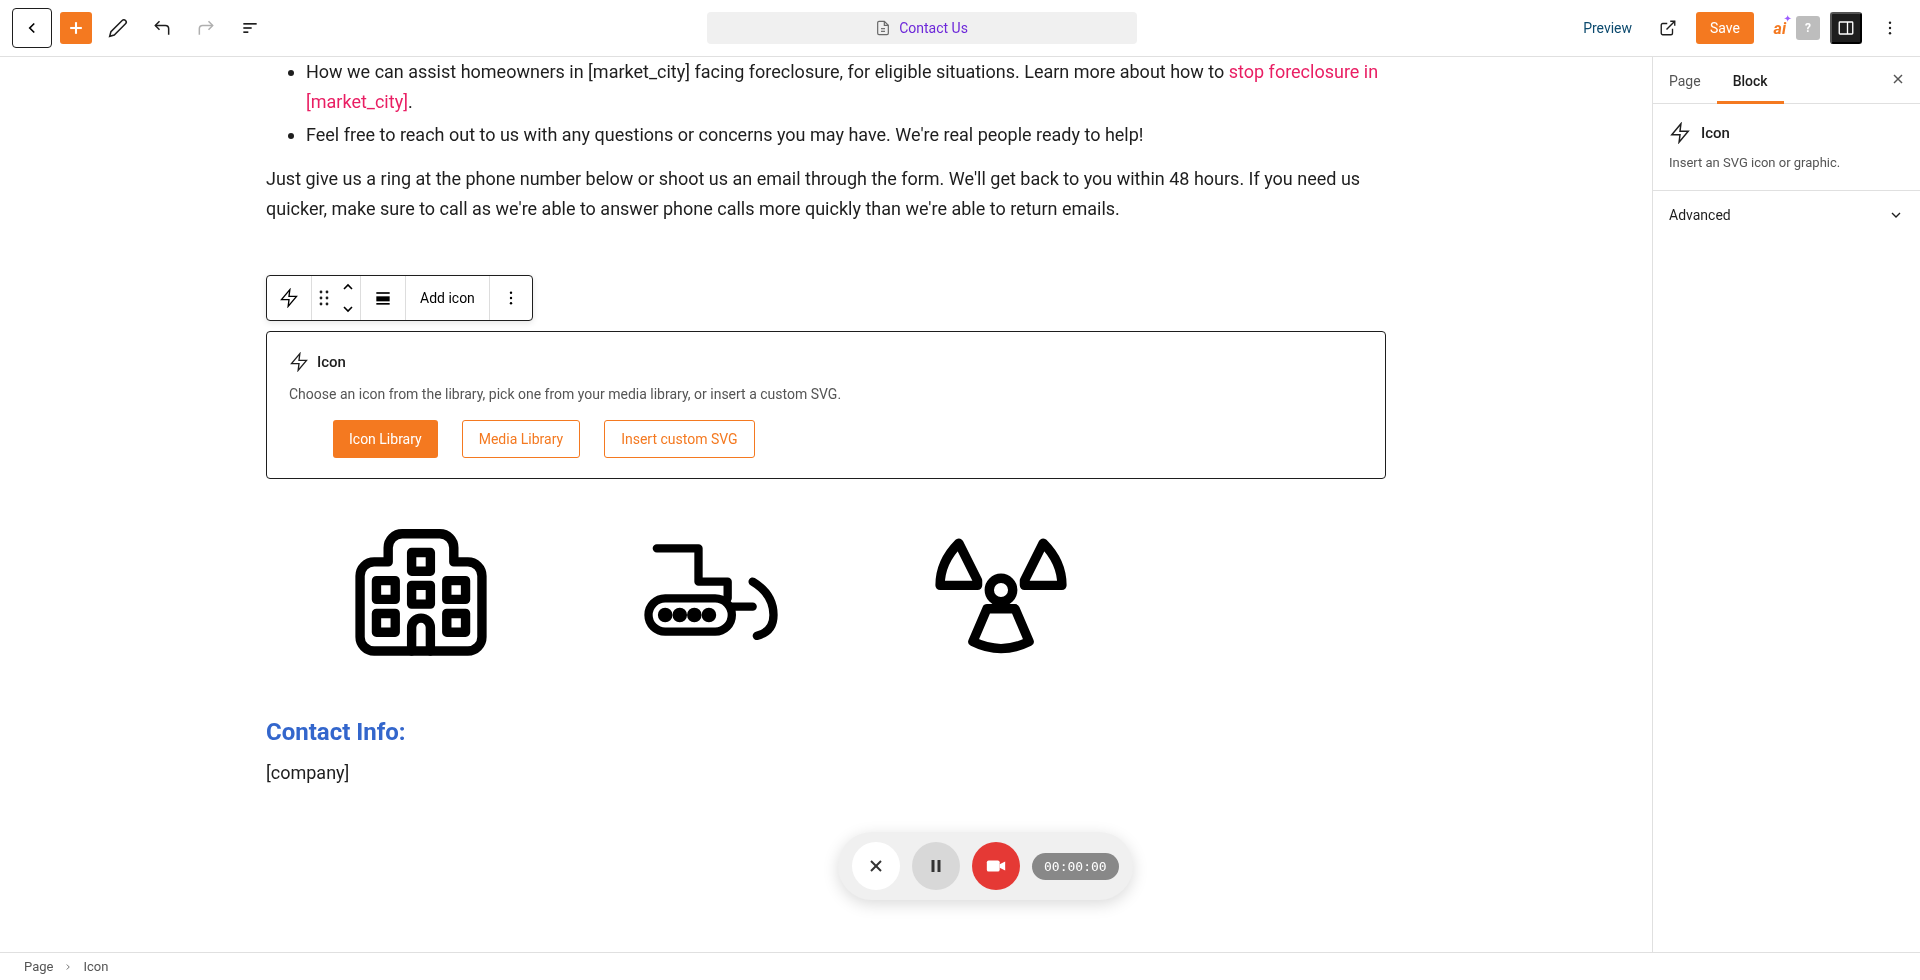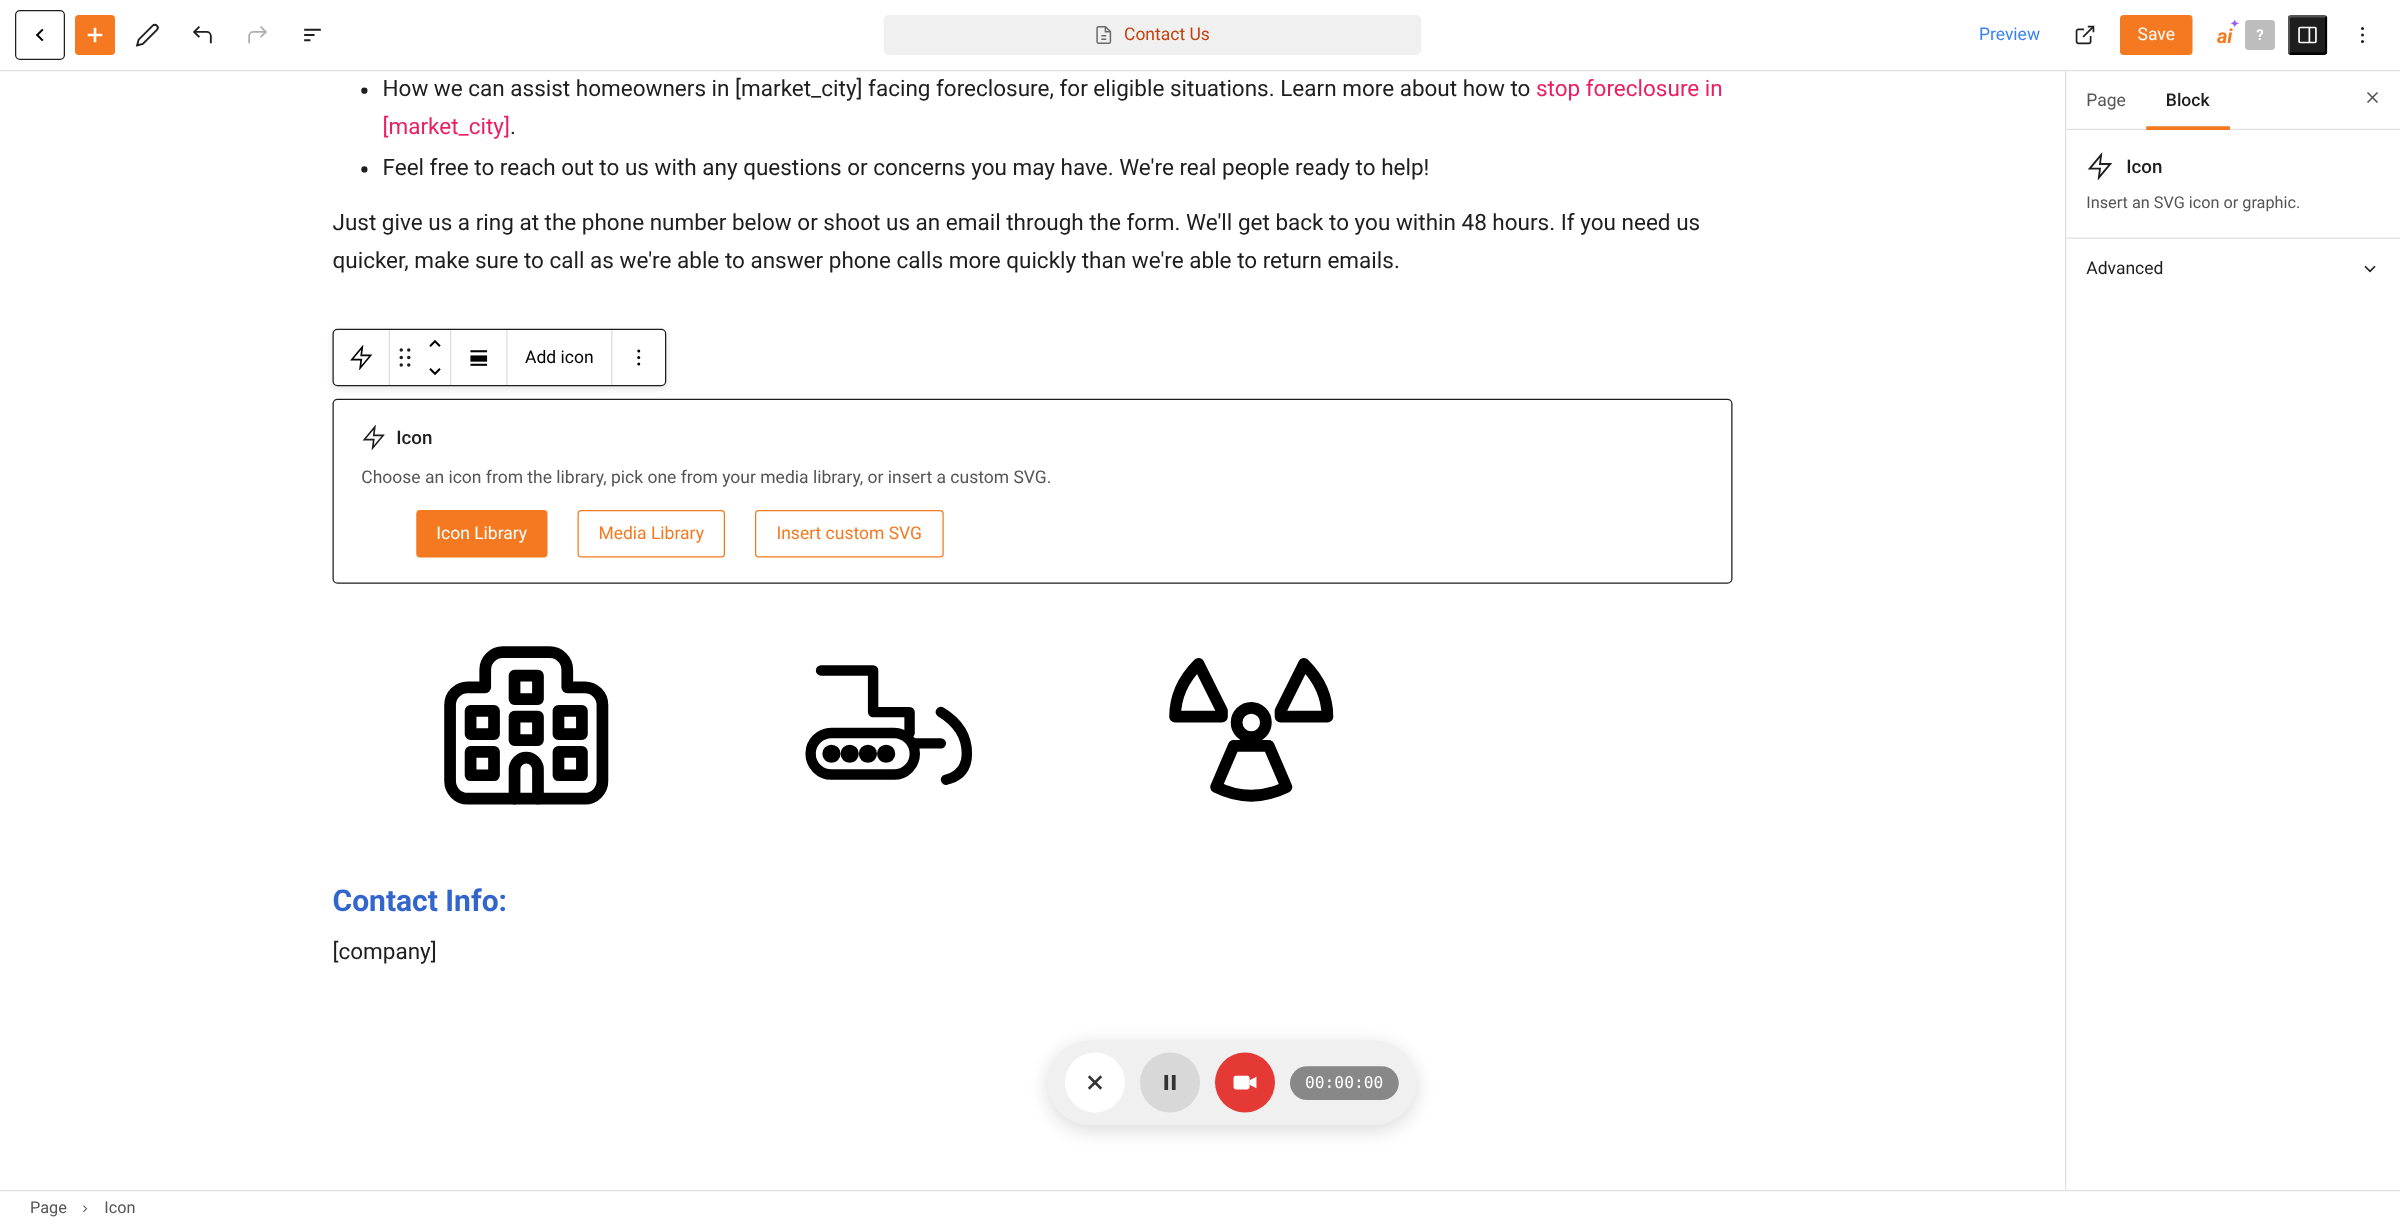--- a/index.html
+++ b/index.html
@@ -8,37 +8,37 @@
 .top-toolbar { height: 57px; border-bottom: 1px solid #e0e0e0; display: flex; align-items: center; padding: 0 12px; gap: 8px; }
 .tb-left { display: flex; align-items: center; gap: 8px; }
 .tb-center { flex: 1; display: flex; justify-content: center; }
 .tb-right { display: flex; align-items: center; gap: 10px; }
 
 .btn-icon { width: 36px; height: 36px; display: flex; align-items: center; justify-content: center; border: none; background: transparent; border-radius: 3px; cursor: pointer; color: #1e1e1e; }
 .btn-square-border { width: 40px; height: 40px; border: 1px solid #1e1e1e; border-radius: 4px; display: flex; align-items: center; justify-content: center; background: #fff; cursor: pointer; }
 .btn-add { width: 32px; height: 32px; background: #f47920; color: #fff; border-radius: 3px; border: none; display: flex; align-items: center; justify-content: center; cursor: pointer; font-size: 20px; }
 .btn-disabled { opacity: 0.35; }
 
-.doc-title { background: #f0f0f0; border-radius: 4px; padding: 8px 24px; display: flex; align-items: center; gap: 8px; color: #c2410c; font-size: 14px; min-width: 430px; justify-content: center; }
-
-.btn-text { background: transparent; border: none; color: #3b82f6; font-size: 14px; cursor: pointer; padding: 6px 8px; }
+.doc-title { background: #f0f0f0; border-radius: 4px; padding: 8px 24px; display: flex; align-items: center; gap: 8px; color: #6d28d9; font-size: 14px; min-width: 430px; justify-content: center; }
+
+.btn-text { background: transparent; border: none; color: #0c4a6e; font-size: 14px; cursor: pointer; padding: 6px 8px; }
 .btn-primary { background: #f47920; color: #fff; border: none; border-radius: 3px; padding: 8px 14px; font-size: 14px; cursor: pointer; }
 .btn-help { width: 24px; height: 24px; background: #bdbdbd; color: #fff; border-radius: 3px; display: flex; align-items: center; justify-content: center; font-size: 12px; font-weight: bold; }
 .btn-dark { width: 32px; height: 32px; background: #1e1e1e; color: #fff; border-radius: 3px; display: flex; align-items: center; justify-content: center; }
 
 .main-wrap { display: flex; height: calc(100vh - 57px - 28px); }
 .canvas-area { flex: 1; overflow-y: auto; padding: 0; }
 .canvas-inner { max-width: 1160px; margin: 0 auto; padding: 0 20px; }
 
 .content-text { font-size: 18px; line-height: 1.65; color: #1e1e1e; margin-bottom: 14px; }
 .content-text ul { padding-left: 40px; }
 .content-text li { margin-bottom: 4px; }
 .link-pink { color: #e91e63; text-decoration: none; }
 
-.block-toolbar { display: inline-flex; border: 1px solid #1e1e1e; border-radius: 4px; background: #fff; margin-top: 26px; margin-bottom: 10px; box-shadow: 0 2px 6px rgba(0,0,0,0.1); }
+.block-toolbar { display: inline-flex; border: 1px solid #1e1e1e; border-radius: 4px; background: #fff; margin-top: 38px; margin-bottom: 10px; box-shadow: 0 2px 6px rgba(0,0,0,0.1); }
 .bt-cell { border-right: 1px solid #ddd; display: flex; align-items: center; }
 .bt-cell:last-child { border-right: none; }
 .bt-btn { padding: 10px 14px; background: transparent; border: none; cursor: pointer; display: flex; align-items: center; gap: 4px; font-size: 14px; }
 .bt-btn.icon-only { padding: 10px 12px; }
 .bt-move { display: flex; flex-direction: column; }
 .bt-move-btn { padding: 2px 6px; background: transparent; border: none; cursor: pointer; font-size: 10px; display:flex; align-items:center; justify-content:center; height:22px;}
 .bt-drag { padding: 10px 6px; display: flex; align-items: center; }
 
 .placeholder-box { border: 1px solid #1e1e1e; border-radius: 4px; padding: 20px 22px; margin-bottom: 36px; }
 .ph-title { display: flex; align-items: center; gap: 8px; font-size: 15px; font-weight: 500; margin-bottom: 14px; }

